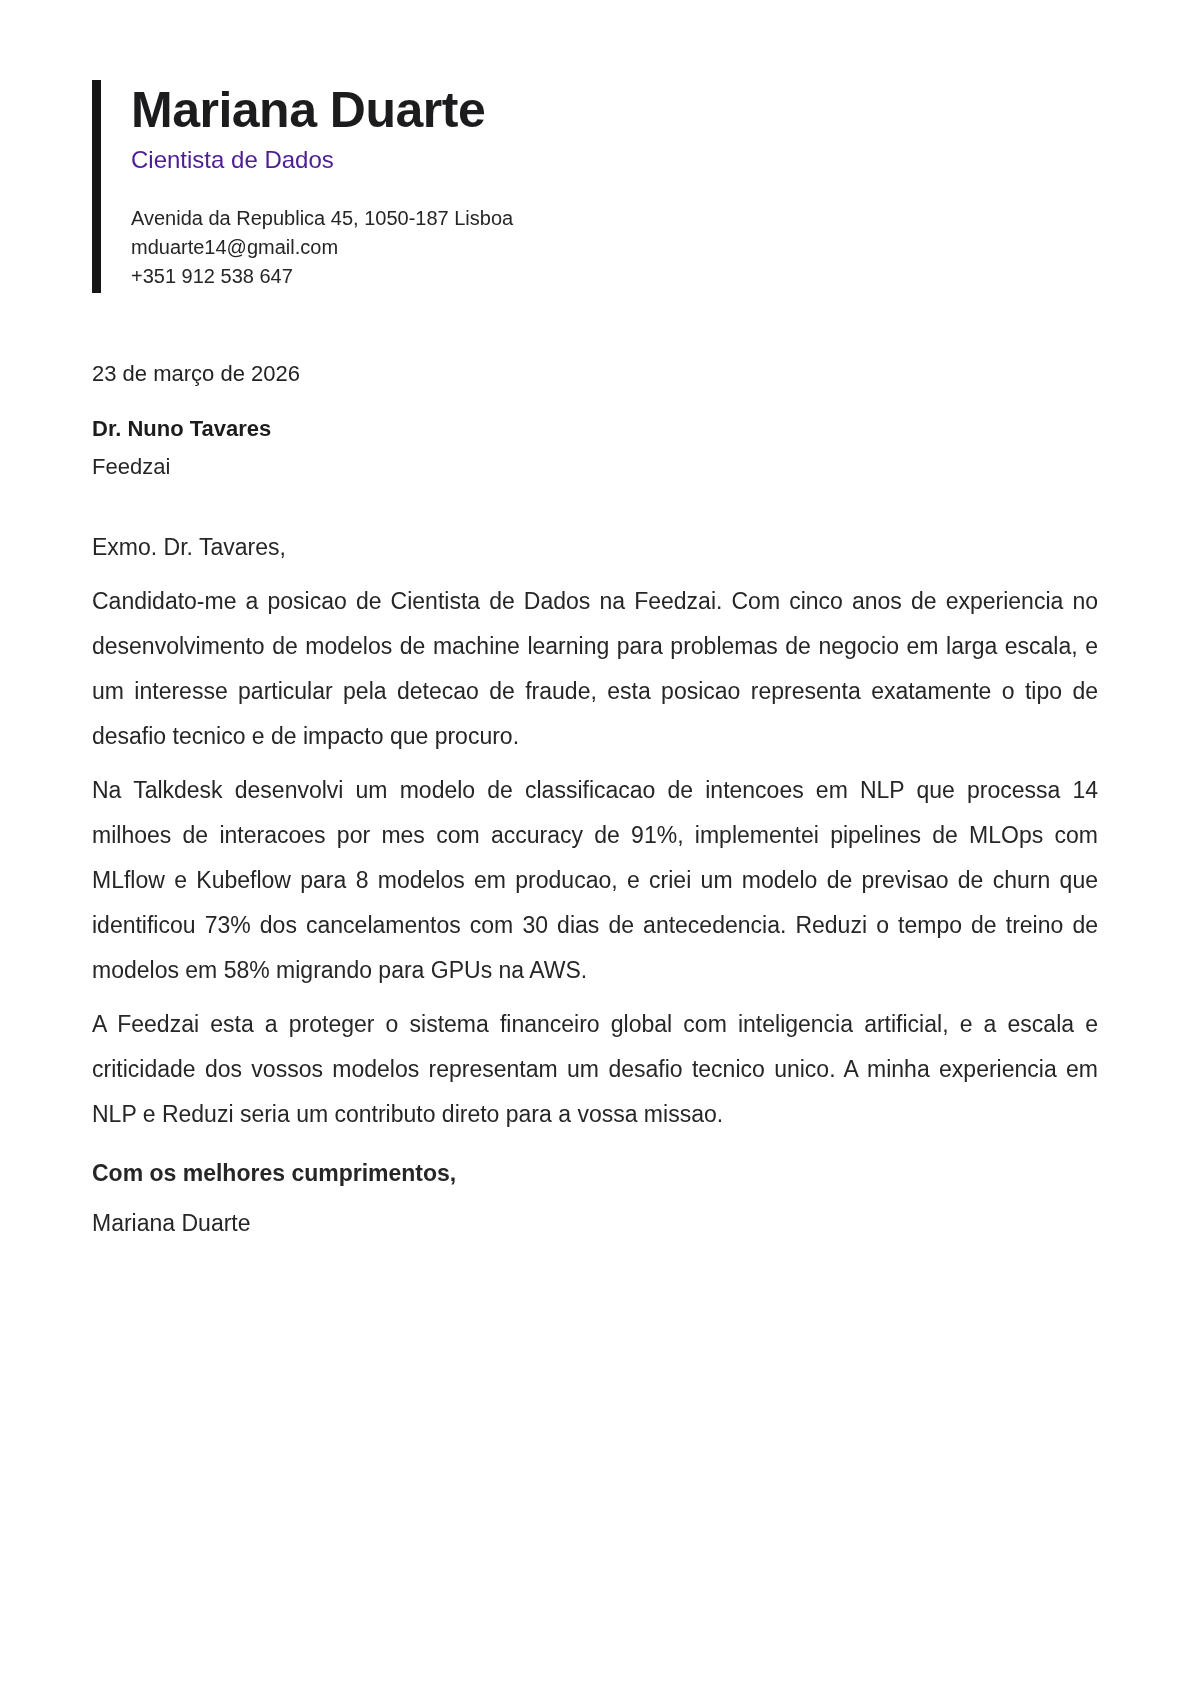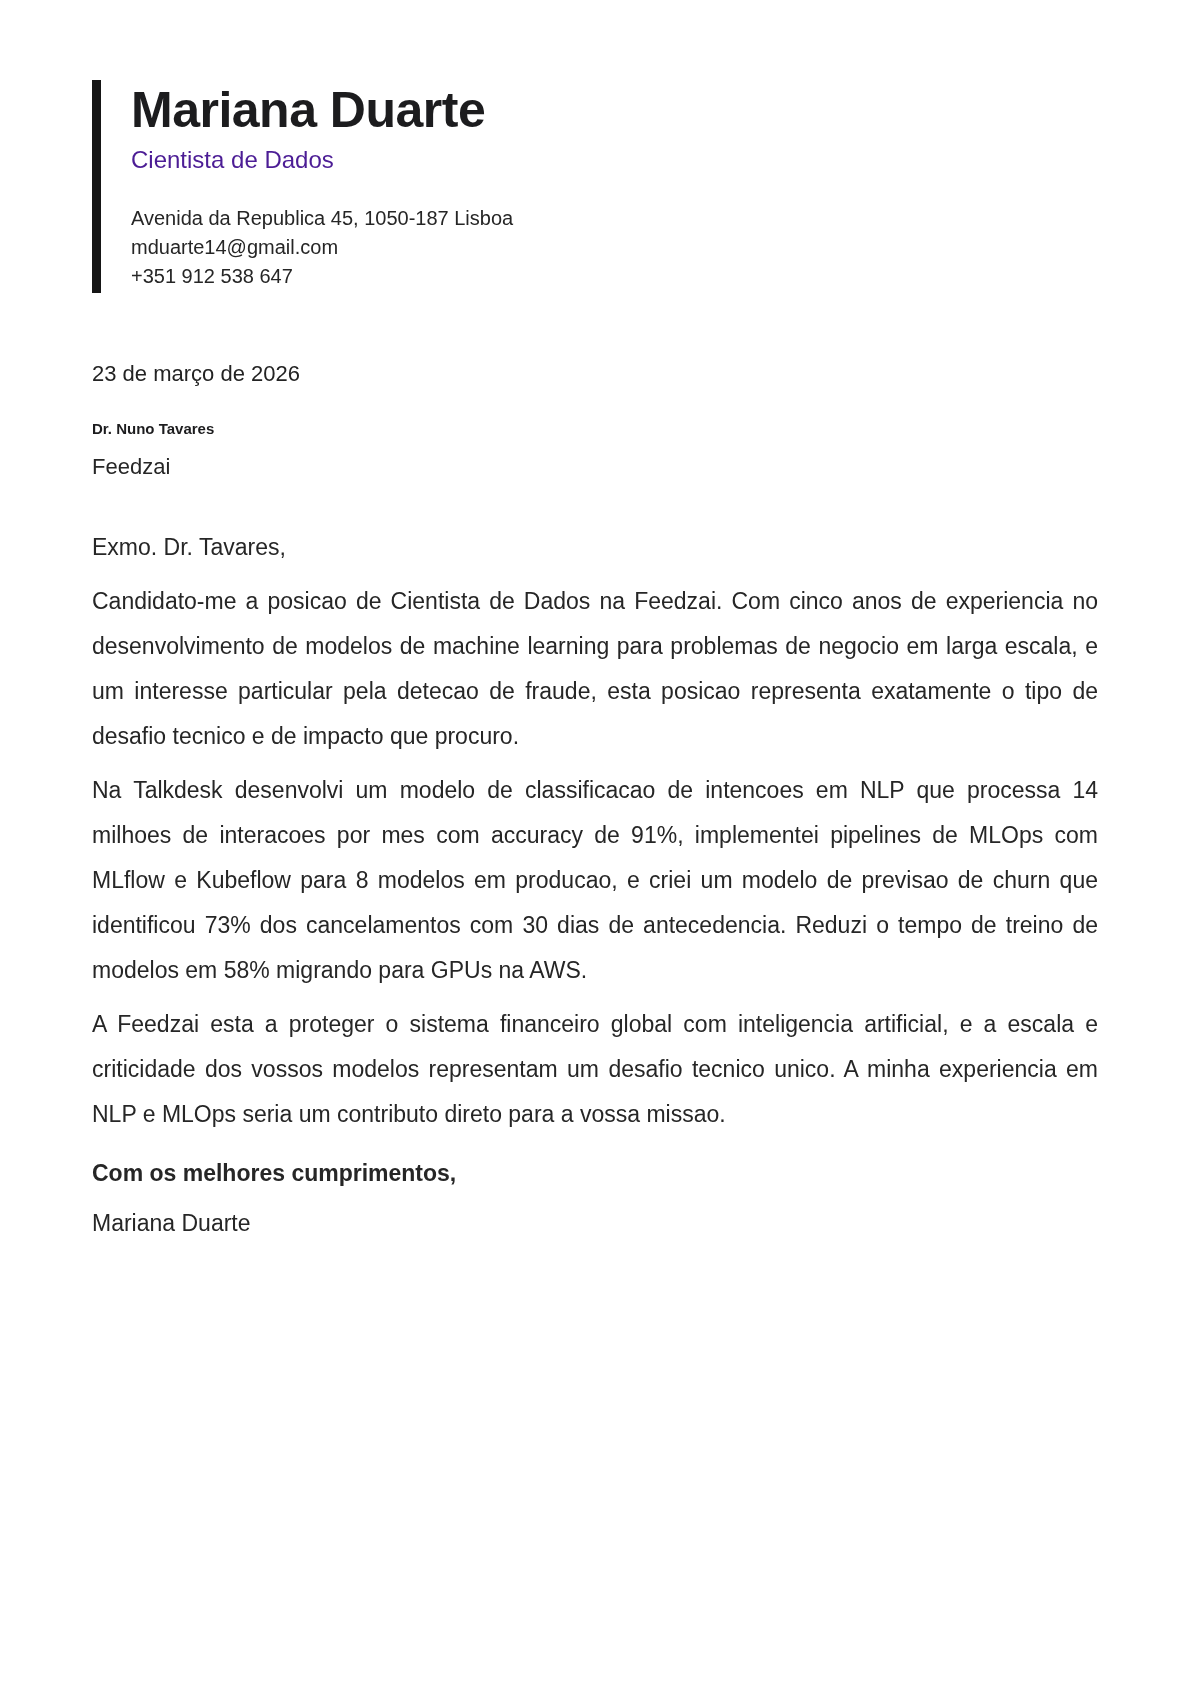--- a/index.html
+++ b/index.html
@@ -58,21 +58,21 @@
     margin: 66px 0 0;
     font-size: 22px;
     line-height: 30px;
     color: #232323;
   }
   .recipient {
     margin: 25px 0 0;
   }
   .recipient-name {
     margin: 0;
-    font-size: 15px;
+    font-size: 22px;
     line-height: 30px;
     font-weight: 700;
     color: #1c1c1e;
   }
   .recipient-company {
     margin: 8px 0 0;
     font-size: 22px;
     line-height: 30px;
     color: #262626;
   }
@@ -126,19 +126,19 @@
     <p class="recipient-name">Dr. Nuno Tavares</p>
     <p class="recipient-company">Feedzai</p>
   </div>
 
   <p class="salutation">Exmo. Dr. Tavares,</p>
 
   <p class="body-paragraph">Candidato-me a posicao de Cientista de Dados na Feedzai. Com cinco anos de experiencia no desenvolvimento de modelos de machine learning para problemas de negocio em larga escala, e um interesse particular pela detecao de fraude, esta posicao representa exatamente o tipo de desafio tecnico e de impacto que procuro.</p>
 
   <p class="body-paragraph">Na Talkdesk desenvolvi um modelo de classificacao de intencoes em NLP que processa 14 milhoes de interacoes por mes com accuracy de 91%, implementei pipelines de MLOps com MLflow e Kubeflow para 8 modelos em producao, e criei um modelo de previsao de churn que identificou 73% dos cancelamentos com 30 dias de antecedencia. Reduzi o tempo de treino de modelos em 58% migrando para GPUs na AWS.</p>
 
-  <p class="body-paragraph">A Feedzai esta a proteger o sistema financeiro global com inteligencia artificial, e a escala e criticidade dos vossos modelos representam um desafio tecnico unico. A minha experiencia em NLP e MLOps seria um contributo direto para a vossa missao.</p>
+  <p class="body-paragraph">A Feedzai esta a proteger o sistema financeiro global com inteligencia artificial, e a escala e criticidade dos vossos modelos representam um desafio tecnico unico. A minha experiencia em NLP e Reduzi seria um contributo direto para a vossa missao.</p>
 
   <p class="closing">Com os melhores cumprimentos,</p>
 
   <p class="signature">Mariana Duarte</p>
 
 </div>
 
 </body></html>

